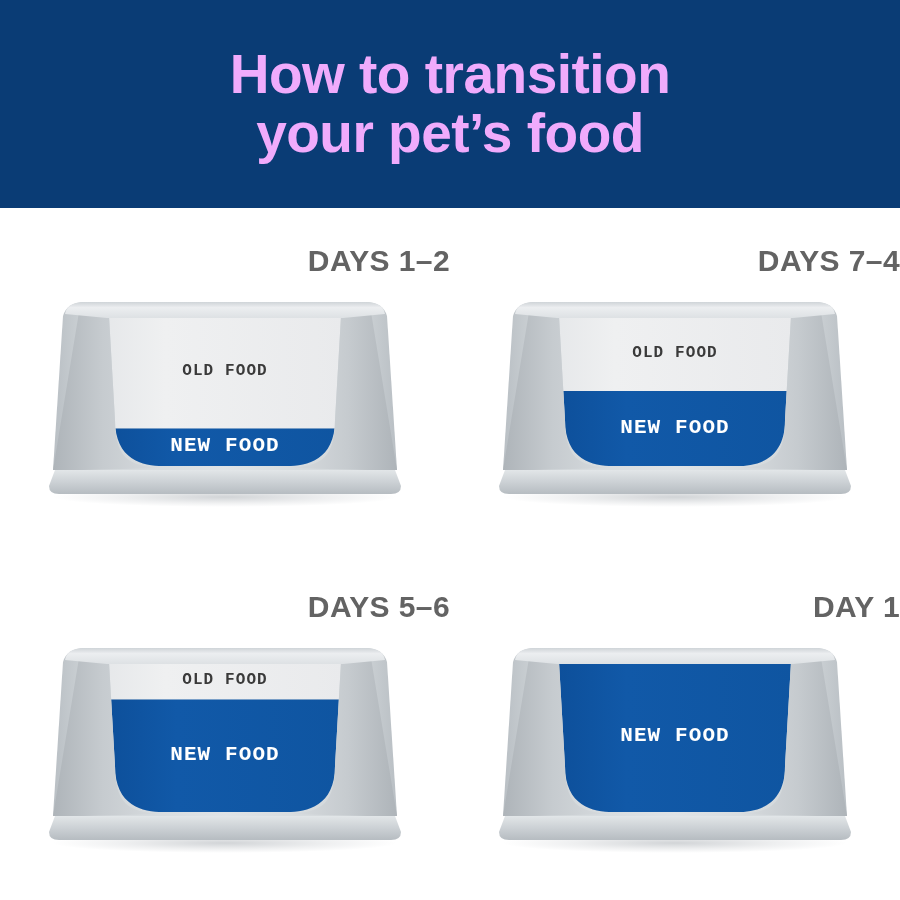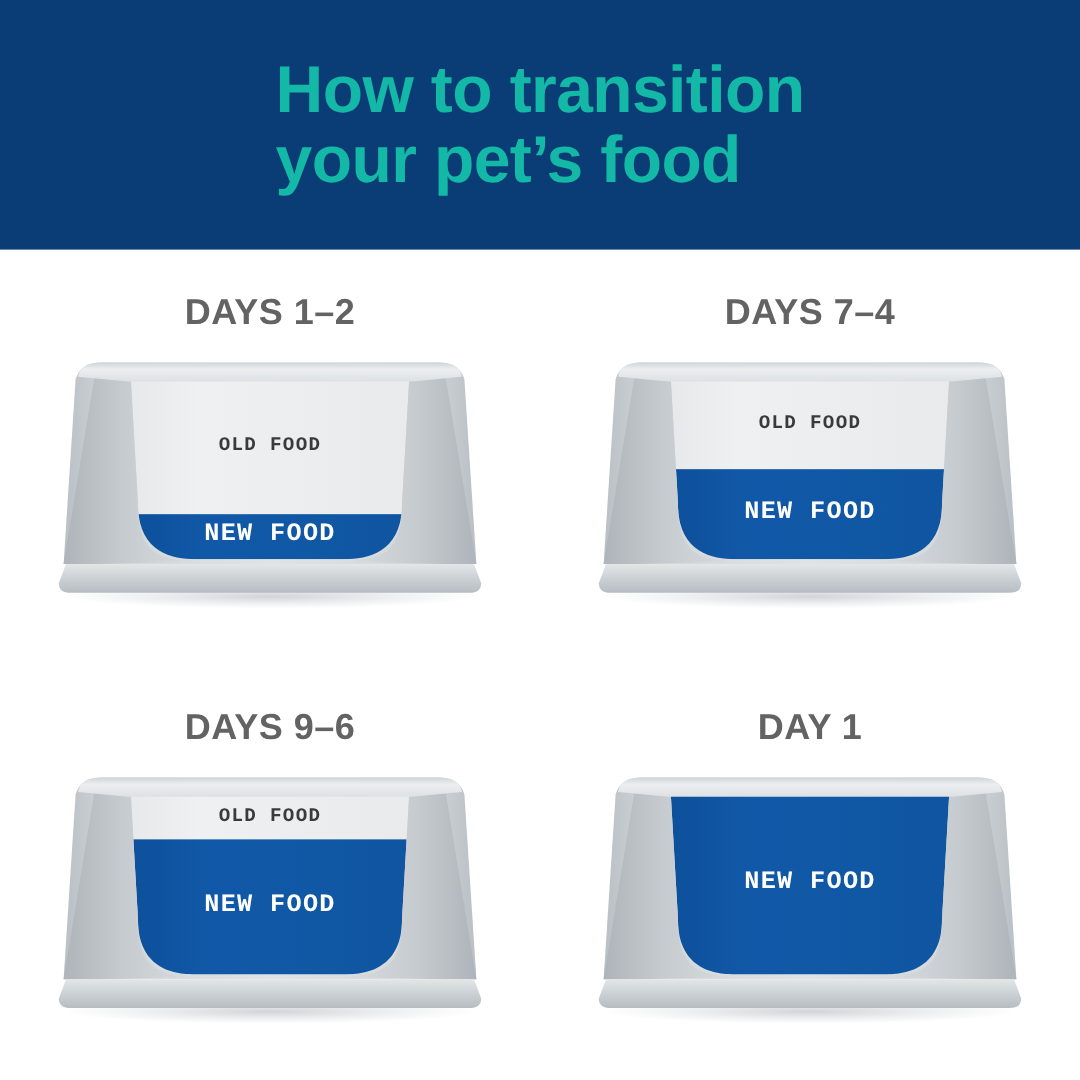--- a/index.html
+++ b/index.html
@@ -22,24 +22,25 @@
   .banner {
     position:absolute;
     left:0; top:0;
     width:900px; height:208px;
     background:#0a3c75;
     display:flex;
     align-items:center;
     justify-content:center;
   }
   .banner-title {
-    color:#14b8a6;
+    color:#f0abfc;
     font-size:55px;
     font-weight:bold;
     line-height:1.07;
+    text-align:center;
     letter-spacing:-0.5px;
     white-space:pre-line;
     font-family:"Liberation Sans", sans-serif;
   }
 
   
   .grid {
     position:absolute;
     left:0; top:208px;
     width:900px; height:692px;
@@ -52,21 +53,21 @@
   }
   .panel.c0 { left:0px; }
   .panel.c1 { left:450px; }
   .panel.r0 { top:0px; }
   .panel.r1 { top:346px; }
 
   .panel-label {
     position:absolute;
     top:36px; left:0;
     width:450px;
-    text-align:center;
+    text-align:right;
     color:#636363;
     font-size:30px;
     font-weight:bold;
     letter-spacing:0.4px;
     font-family:"Liberation Sans", sans-serif;
   }
 
   
   .bowl-wrap {
     position:absolute;
@@ -235,21 +236,21 @@
             <path d="M32,18 L62,22 L68,126 C68,170 88,172 116,174 L36,176 L6,176 Z" fill="url(#glw1)"></path>
             <path d="M324,18 L294,22 L288,126 C288,170 268,172 240,174 L320,176 L350,176 Z" fill="url(#grw1)"></path>
             <path d="M38,8 L318,8 Q336,8 338,20 L296,24 L60,24 L18,20 Q20,8 38,8 Z" fill="url(#grim1)"></path>
             <path d="M8,176 L348,176 L354,192 Q354,200 344,200 L12,200 Q2,200 2,192 Z" fill="url(#gfoot1)"></path>
           </svg>
           <div class="food-label label-old" style="top: 49.5px;">OLD FOOD</div>
           <div class="food-label label-new" style="top: 121.5px;">NEW FOOD</div>
         </div>
       </div>
       <div class="panel r1 c0">
-        <div class="panel-label">DAYS 9–6</div>
+        <div class="panel-label">DAYS 5–6</div>
         <div class="bowl-wrap">
           <svg class="bowl-svg" viewBox="0 0 356 220" xmlns="http://www.w3.org/2000/svg" aria-hidden="true">
             <defs>
               <linearGradient id="gwall2" x1="0" y1="0" x2="1" y2="0">
                 <stop offset="0" stop-color="#b9bfc4"></stop>
                 <stop offset="0.12" stop-color="#d2d7da"></stop>
                 <stop offset="0.5" stop-color="#dfe3e6"></stop>
                 <stop offset="0.88" stop-color="#d2d7da"></stop>
                 <stop offset="1" stop-color="#b9bfc4"></stop>
               </linearGradient>

